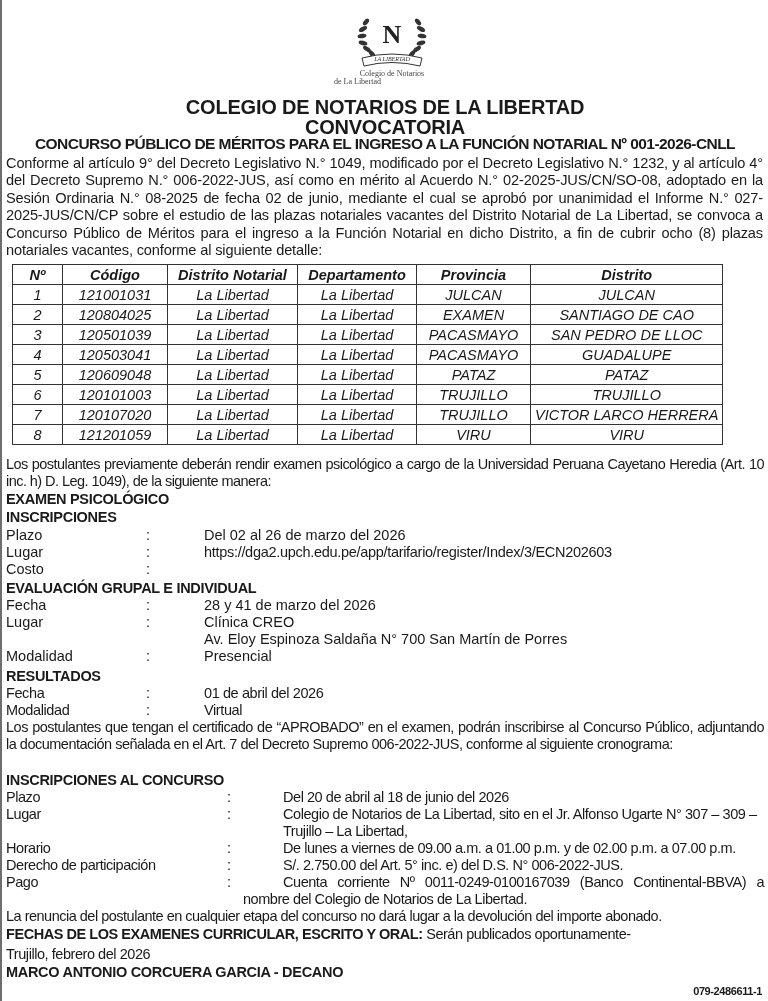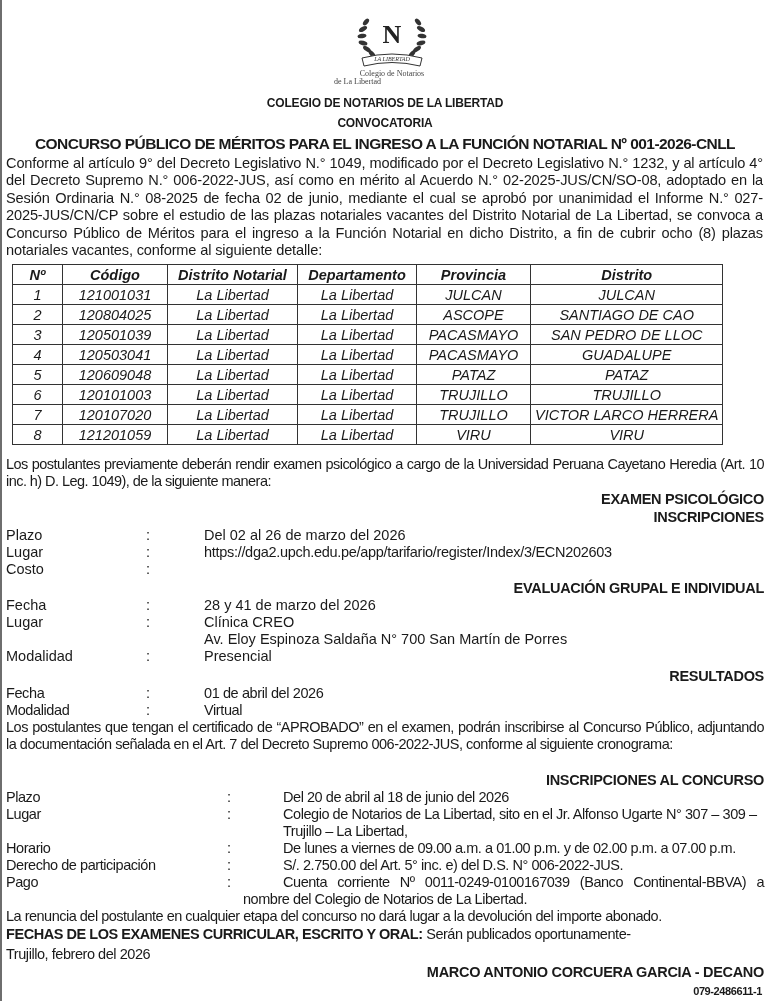--- a/index.html
+++ b/index.html
@@ -1,27 +1,27 @@
 <!DOCTYPE html>
 <html><head>
 <meta charset="utf-8">
 <style>
   html, body { margin:0; padding:0; background:#ffffff; }
   body { width:768px; height:1001px; position:relative; overflow:hidden;
          font-family:"Liberation Sans", sans-serif; color:#1a1a1a; }
   .leftbar { position:absolute; left:0; top:0; width:2px; height:1001px; background:#6e6e6e; }
   .page { position:absolute; left:6px; top:0; width:758px; }
   .logo { position:absolute; left:328px; top:4px; width:116px; height:86px; }
-  .h1 { position:absolute; left:0; width:758px; font-weight:bold; font-size:12px; text-align:center; letter-spacing:-0.2px; }
+  .h1 { position:absolute; left:0; width:758px; font-weight:bold; font-size:20px; text-align:center; letter-spacing:-0.2px; }
   .intro { position:absolute; left:0; top:155px; width:757px; font-size:14.6px; line-height:17.4px; text-align:justify; letter-spacing:-0.15px; }
   table.plazas { position:absolute; left:6px; top:264px; border-collapse:collapse; font-size:14.5px; }
   table.plazas th, table.plazas td { border:1px solid #333; padding:0 4px; height:19px; text-align:center; white-space:nowrap;font-style:italic; }
   table.plazas th { font-weight:bold; }
   .blk { position:absolute; left:0; width:758px; }
-  .sec-title { text-align:right; font-weight:bold; font-size:14.5px; height:17px; line-height:17px; letter-spacing:-0.3px; }
+  .sec-title { text-align:left; font-weight:bold; font-size:14.5px; height:17px; line-height:17px; letter-spacing:-0.3px; }
   .row { display:flex; font-size:14.5px; line-height:17px;gap:36px; }
   .row .lab { width:102px; }
   .row .colon { width:22px; text-align:left; padding-left:2px; }
   .row .val { flex:1; }
   .row2 .lab { width:183px; }
   .row2 .colon { width:20px; }
   .para { font-size:14.5px; line-height:17px; text-align:justify; letter-spacing:-0.35px; }
   .footer-code { position:absolute; right:2px; top:985px; font-size:11px; font-weight:bold; letter-spacing:-0.4px; }
 </style>
 </head>
@@ -79,21 +79,21 @@
           <td>La Libertad</td>
           <td>La Libertad</td>
           <td>JULCAN</td>
           <td>JULCAN</td>
         </tr>
         <tr>
           <td>2</td>
           <td>120804025</td>
           <td>La Libertad</td>
           <td>La Libertad</td>
-          <td>ASCOPE</td>
+          <td>EXAMEN</td>
           <td>SANTIAGO DE CAO</td>
         </tr>
         <tr>
           <td>3</td>
           <td>120501039</td>
           <td>La Libertad</td>
           <td>La Libertad</td>
           <td>PACASMAYO</td>
           <td>SAN PEDRO DE LLOC</td>
         </tr>

